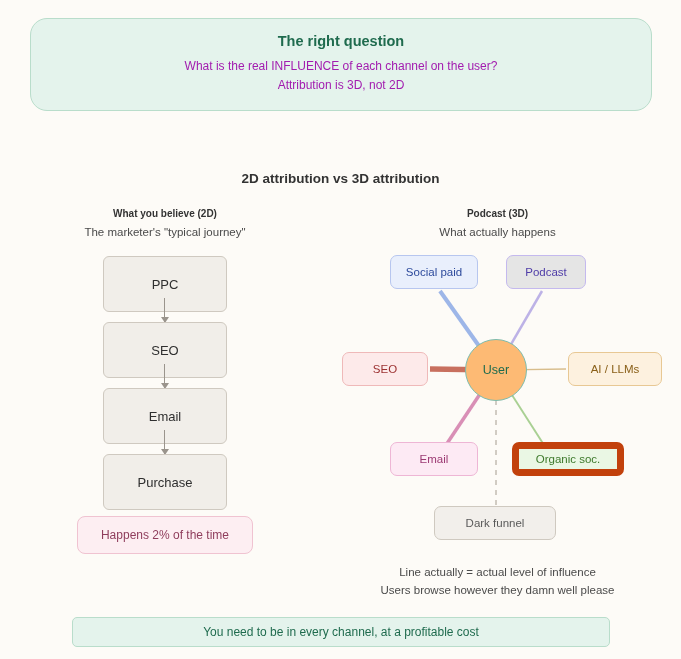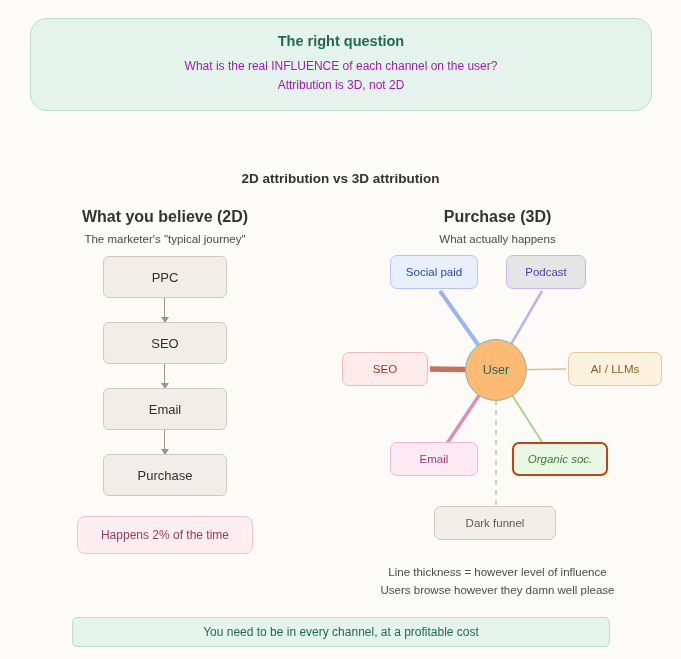--- a/index.html
+++ b/index.html
@@ -52,37 +52,37 @@
     font-weight: bold;
     color: #333;
   }
 
   
   .col-head {
     position: absolute;
     text-align: center;
   }
   .col-head .h {
-    font-size: 16px;
+    font-size: 10px;
     font-weight: bold;
     color: #333;
     margin-bottom: 7px;
   }
   .col-head .sub {
     font-size: 11.5px;
     color: #4a4a4a;
   }
   #left-head { left: 20px; top: 208px; width: 290px; }
   #right-head { left: 360px; top: 208px; width: 275px; }
 
   
   .flow-box {
     position: absolute;
     width: 124px;
-    height: 42px;
+    height: 56px;
     box-sizing: border-box;
     background: #f1eee9;
     border: 1px solid #cfc9c0;
     border-radius: 6px;
     display: flex;
     align-items: center;
     justify-content: center;
     font-size: 13px;
     color: #2f2f2f;
   }
@@ -150,21 +150,21 @@
     align-items: center;
     justify-content: center;
     font-size: 11.5px;
     white-space: nowrap;
   }
   #node-social { left: 60px; top: 10px;  width: 88px; height: 34px; background:#e9effc; border:1px solid #b7c6ef; color:#2d4a9c; }
   #node-podcast{ left: 176px; top: 10px; width: 80px; height: 34px; background:#e5e5e5; border:1px solid #c4b9ee; color:#4f3da8; }
   #node-seo    { left: 12px;  top: 107px; width: 86px; height: 34px; background:#fdeaea; border:1px solid #efb9b9; color:#9c3232; }
   #node-ai     { left: 238px; top: 107px; width: 94px; height: 34px; background:#fdf1df; border:1px solid #e8c894; color:#8a6019; }
   #node-email  { left: 60px;  top: 197px; width: 88px; height: 34px; background:#fdeaf4; border:1px solid #eeb6d5; color:#9c3a73; }
-  #node-organic{ left: 182px; top: 197px; width: 96px; height: 34px; background:#eaf7e4; border:2px solid #c2410c; color:#3e7a2c;font-style:italic; }
+  #node-organic{ left: 182px; top: 197px; width: 112px; height: 34px; background:#eaf7e4; border:7px solid #c2410c; color:#3e7a2c; }
   #node-dark   { left: 104px; top: 261px; width: 122px; height: 34px; background:#f2efeb; border:1px solid #cfc9c0; color:#5a5a5a; }
 
   #node-user {
     left: 135px;
     top: 94px;
     width: 62px;
     height: 62px;
     border-radius: 50%;
     background: #fdba74;
     border: 1.5px solid #7cbcae;
@@ -213,21 +213,21 @@
 </div>
 
 <div class="section-title">2D attribution vs 3D attribution</div>
 
 <div class="col-head" id="left-head">
   <div class="h">What you believe (2D)</div>
   <div class="sub">The marketer's "typical journey"</div>
 </div>
 
 <div class="col-head" id="right-head">
-  <div class="h">Purchase (3D)</div>
+  <div class="h">Podcast (3D)</div>
   <div class="sub">What actually happens</div>
 </div>
 
 <div class="flow-box" id="flow-ppc">PPC</div>
 <div class="flow-arrow" id="arrow-1"></div>
 <div class="flow-box" id="flow-seo">SEO</div>
 <div class="flow-arrow" id="arrow-2"></div>
 <div class="flow-box" id="flow-email">Email</div>
 <div class="flow-arrow" id="arrow-3"></div>
 <div class="flow-box" id="flow-purchase">Purchase</div>
@@ -250,17 +250,17 @@
   <div class="node" id="node-podcast">Podcast</div>
   <div class="node" id="node-seo">SEO</div>
   <div class="node" id="node-ai">AI / LLMs</div>
   <div class="node" id="node-email">Email</div>
   <div class="node" id="node-organic">Organic soc.</div>
   <div class="node" id="node-dark">Dark funnel</div>
   <div class="node" id="node-user">User</div>
 </div>
 
 <div class="legend">
-  <div>Line thickness = however level of influence</div>
+  <div>Line actually = actual level of influence</div>
   <div>Users browse however they damn well please</div>
 </div>
 
 <div class="bottom-banner">You need to be in every channel, at a profitable cost</div>
 
 </body></html>

